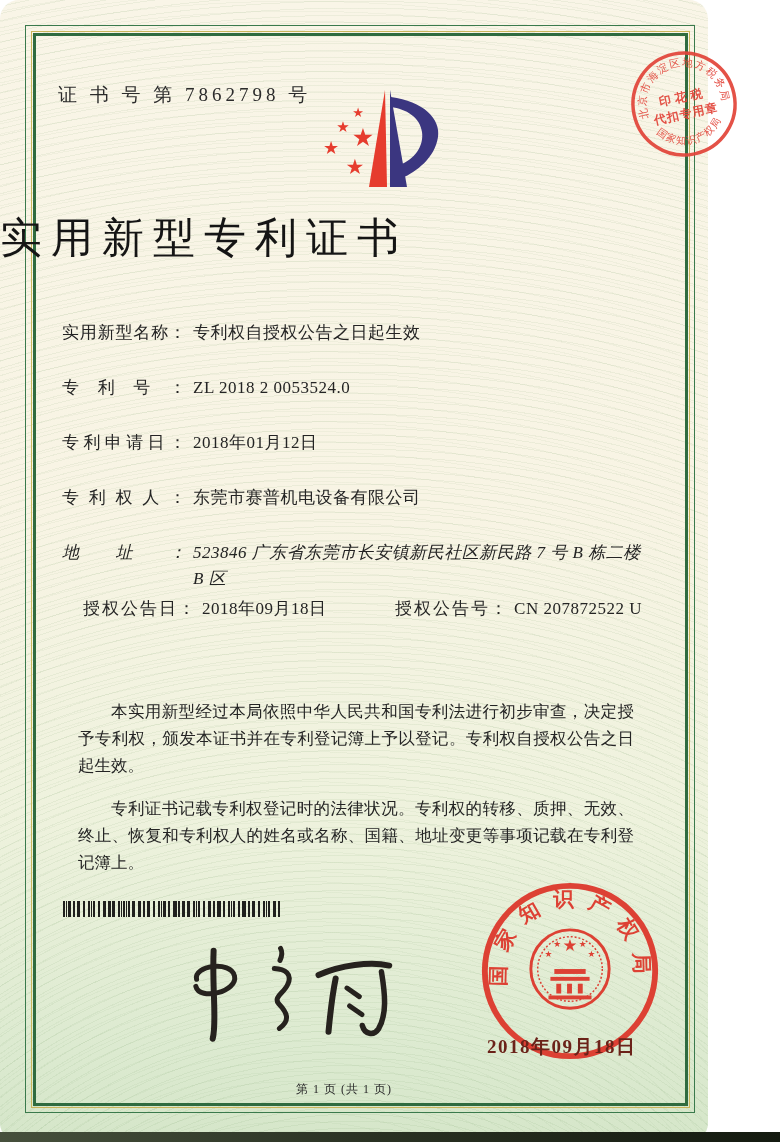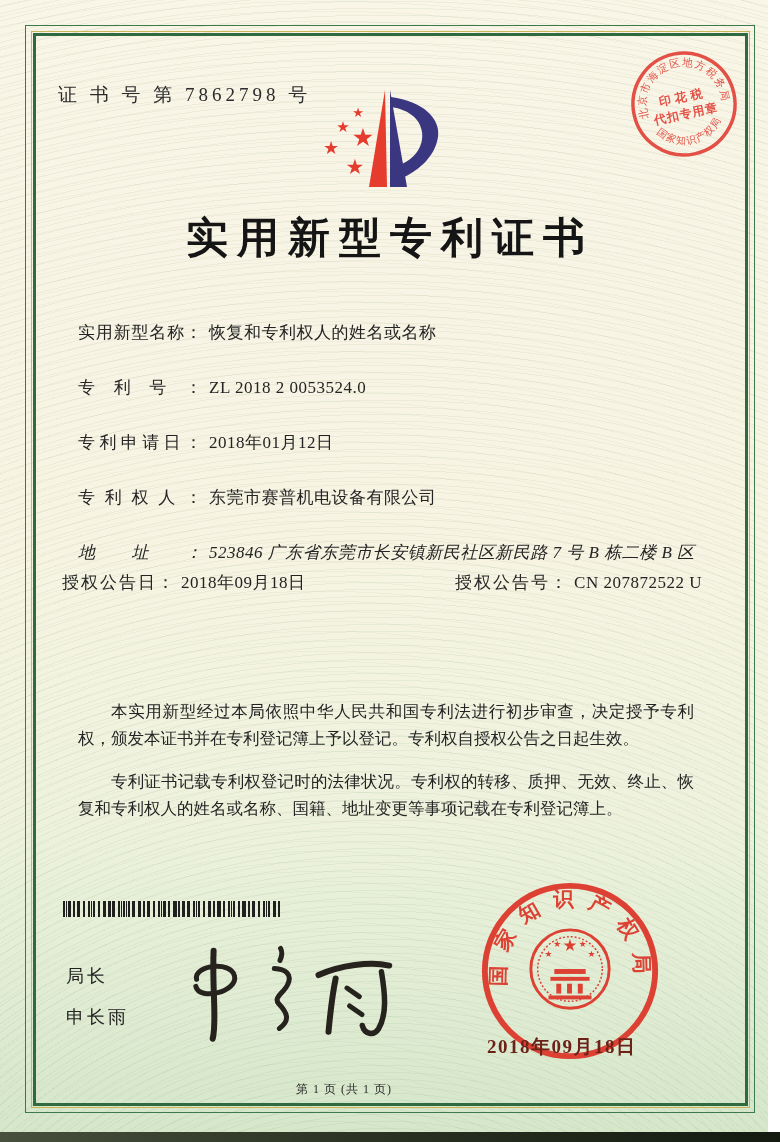--- a/index.html
+++ b/index.html
@@ -1,36 +1,37 @@
 <!DOCTYPE html>
 <html><head>
 <meta charset="utf-8">
 <style>
   html,body{margin:0;padding:0;}
   body{width:780px;height:1142px;overflow:hidden;font-family:"Liberation Serif","DejaVu Serif",serif;}
-  .page{position:absolute;left:0;top:0;width:768px;height:1142px;
+  .page{position:absolute;left:0;top:0;width:708px;height:1142px;
     background:
       repeating-radial-gradient(circle at 50% 135%, rgba(120,160,105,0.10) 0 1px, rgba(0,0,0,0) 1px 7px),
       repeating-radial-gradient(circle at 42% 128%, rgba(120,160,105,0.07) 0 1px, rgba(0,0,0,0) 1px 10px),
       linear-gradient(180deg,#f9f5e7 0%,#f8f4e4 45%,#eef2dd 72%,#dcead0 92%,#d5e6c9 100%);
+    border-radius: 19px;
   }
   .frame-outer{position:absolute;left:25px;top:25px;right:13px;bottom:29px;border:1.5px solid #3a7a4c;}
   .frame-inner{position:absolute;left:33px;top:33px;right:20px;bottom:36px;border:3px solid #2f6b3f;}
   .frame-inner::before{content:"";position:absolute;inset:-5px;border:1.5px solid #c9b45a;}
   .cert-no{position:absolute;left:58px;top:82px;font-size:19px;letter-spacing:4px;color:#2b2b2b;}
   .logo{position:absolute;left:303px;top:84px;width:174px;height:118px;}
-  .title{position:absolute;left:0;top:210px;width:780px;text-align:center;font-size:42px;font-weight:700;
+  .title{position:absolute;left:0;top:210px;width:780px;text-align:left;font-size:42px;font-weight:400;
     letter-spacing:9px;color:#151515;margin:0;}
   .fields{position:absolute;left:62px;top:320px;right:60px;font-size:17px;color:#242424;}
-  .f-row{display:flex;margin-bottom:29px;line-height:26px;margin-left:16px;}
+  .f-row{display:flex;margin-bottom:29px;line-height:26px;}
   .f-row.addr{margin-bottom:4px;font-style:italic;}
   .f-label{flex:0 0 124px;text-align:justify;text-align-last:justify;white-space:nowrap;}
   .f-label.short{flex:0 0 112px;}
   .f-value{margin-left:7px;letter-spacing:0.5px;flex:1;}
-  .dual{display:flex;line-height:26px;}
+  .dual{display:flex;line-height:26px;margin-left:21px;}
   .dual .pair{display:flex;}
   .dual .pair.right{margin-left:auto;margin-right:6px;justify-content:center;}
   .paras{position:absolute;left:62px;top:682px;right:58px;font-size:16.5px;color:#242424;
     text-align:justify;line-height:27px;}
   .paras p{margin:16px;text-indent:2em;}
   .barcode{position:absolute;left:63px;top:901px;width:217px;height:16px;background-color:transparent;
     background-image:
       repeating-linear-gradient(90deg,#20201e 0 2px,rgba(0,0,0,0) 2px 5px),
       repeating-linear-gradient(90deg,#20201e 0 1px,rgba(0,0,0,0) 1px 7px),
       repeating-linear-gradient(90deg,rgba(0,0,0,0) 0 3px,#20201e 3px 4px,rgba(0,0,0,0) 4px 11px);}
@@ -67,21 +68,21 @@
     <text x="60" y="62" font-size="25" fill="#e63c2e" text-anchor="middle">★</text>
     <text x="28" y="70" font-size="18" fill="#e63c2e" text-anchor="middle">★</text>
     <text x="52" y="90" font-size="21" fill="#e63c2e" text-anchor="middle">★</text>
   </svg>
 
   <h1 class="title">实用新型专利证书</h1>
 
   <div class="fields">
     <div class="f-row">
       <span class="f-label">实用新型名称：</span>
-      <span class="f-value">恢复和专利权人的姓名或名称</span>
+      <span class="f-value">专利权自授权公告之日起生效</span>
     </div>
     <div class="f-row">
       <span class="f-label">专利号：</span>
       <span class="f-value">ZL 2018 2 0053524.0</span>
     </div>
     <div class="f-row">
       <span class="f-label">专利申请日：</span>
       <span class="f-value">2018年01月12日</span>
     </div>
     <div class="f-row">
@@ -104,24 +105,20 @@
     </div>
   </div>
 
   <div class="paras">
     <p>本实用新型经过本局依照中华人民共和国专利法进行初步审查，决定授予专利权，颁发本证书并在专利登记簿上予以登记。专利权自授权公告之日起生效。</p>
     <p>专利证书记载专利权登记时的法律状况。专利权的转移、质押、无效、终止、恢复和专利权人的姓名或名称、国籍、地址变更等事项记载在专利登记簿上。</p>
   </div>
 
   <div class="barcode"></div>
 
-  <div class="director">
-    <div>局长</div>
-    <div class="name">申长雨</div>
-  </div>
 
   <svg class="signature" viewBox="0 0 212 102">
     <g stroke="#26221e" fill="none" stroke-linecap="round" stroke-linejoin="round">
       <path d="M30,10 C27,48 31,82 26,98" stroke-width="6"></path>
       <path d="M12,38 C9,24 47,20 50,36 C53,52 14,60 11,45" stroke-width="5"></path>
       <path d="M97,10 C99,14 98,18 96,22" stroke-width="5"></path>
       <path d="M90,30 C101,31 108,36 103,46 C99,55 88,58 93,65 C101,74 105,82 93,90" stroke-width="5"></path>
       <path d="M134,38 C156,29 186,26 205,31" stroke-width="6"></path>
       <path d="M151,42 C146,63 144,80 142,95" stroke-width="6"></path>
       <path d="M197,37 C200,60 201,80 192,94 C187,101 178,99 176,90" stroke-width="5.5"></path>

